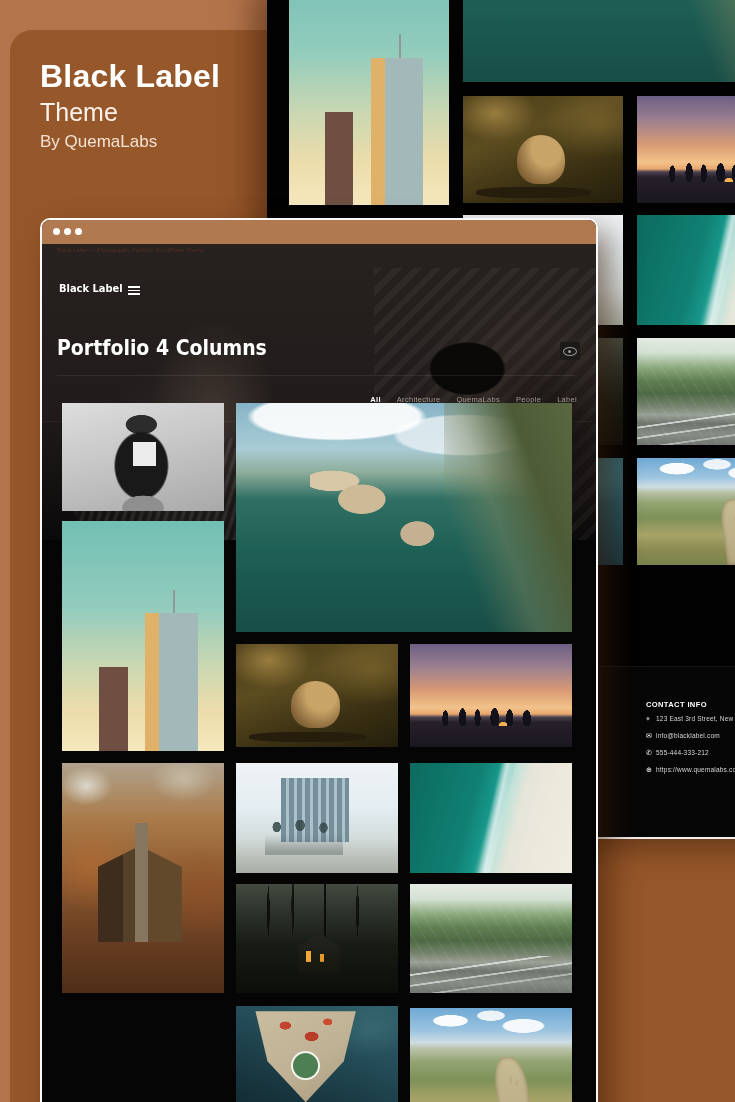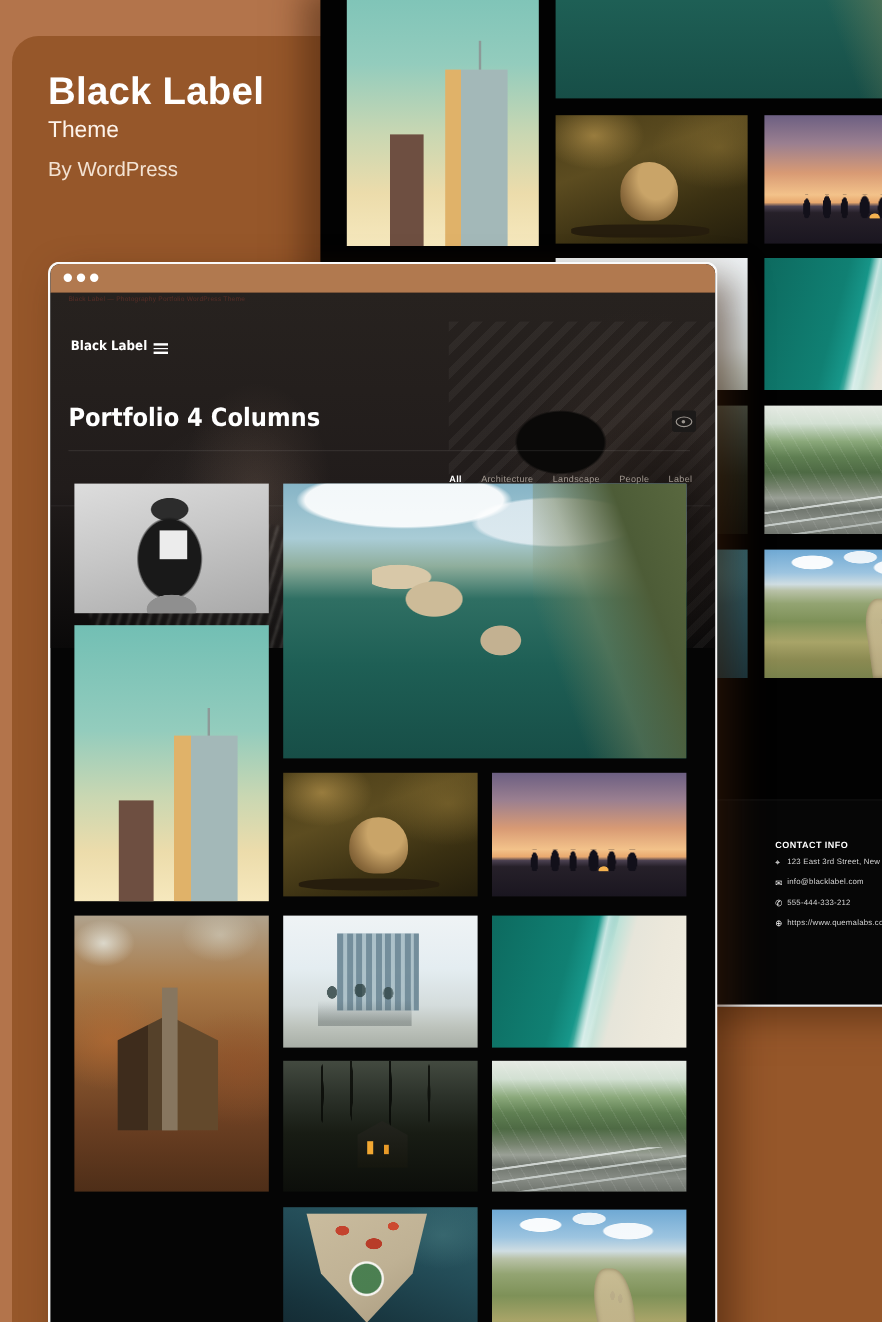--- a/index.html
+++ b/index.html
@@ -9,21 +9,21 @@
     font-family:"Liberation Sans", sans-serif;
   }
   
   .brown-panel{
     position:absolute;left:10px;top:30px;width:840px;height:1190px;
     background:#96572a;border-radius:22px;
   }
   
   .promo{position:absolute;left:40px;top:52px;color:#fff;z-index:1;}
   .promo-title{position:absolute;left:0;top:6px;font-size:32px;font-weight:bold;letter-spacing:.2px;white-space:nowrap;}
-  .promo-subtitle{position:absolute;left:0;top:46px;font-size:19px;font-weight:normal;color:#fdf3ea;white-space:nowrap;}
+  .promo-subtitle{position:absolute;left:0;top:46px;font-size:25px;font-weight:normal;color:#fdf3ea;white-space:nowrap;}
   .promo-byline{position:absolute;left:0;top:80px;font-size:17px;color:#f3e2d2;white-space:nowrap;}
   
   .ph{position:absolute;overflow:hidden;}
   
   .ph-fashion{background:
     radial-gradient(34px 20px at 50% 97%, #8f8f8f 0 60%, transparent 62%),
     radial-gradient(46px 58px at 49% 58%, #191919 0 56%, transparent 60%),
     radial-gradient(26px 16px at 49% 20%, #2c2c2c 0 58%, transparent 62%),
     linear-gradient(165deg,#dddddd,#c7c7c7 45%,#a9a9a9);}
   .ph-fashion::after{content:"";position:absolute;left:44%;top:36%;width:14%;height:22%;background:#ececec;}
@@ -176,21 +176,21 @@
   .tabs-divider{position:absolute;left:0px;top:177px;width:550px;height:1px;background:rgba(255,255,255,.05);}
 </style>
 </head>
 <body>
 
 <div class="brown-panel"></div>
 
 <div class="promo">
   <div class="promo-title">Black Label</div>
   <div class="promo-subtitle">Theme</div>
-  <div class="promo-byline">By WordPress</div>
+  <div class="promo-byline">By QuemaLabs</div>
 </div>
 
 <div class="back-window">
   <div class="ph ph-tower" style="left:22px;top:-20px;width:160px;height:245px;"></div>
   <div class="ph ph-ocean" style="left:196px;top:-138px;width:334px;height:240px;"></div>
   <div class="ph ph-monkey" style="left:196px;top:116px;width:160px;height:107px;"></div>
   <div class="ph ph-sunset" style="left:370px;top:116px;width:160px;height:107px;"></div>
   <div class="ph ph-fog" style="left:196px;top:235px;width:160px;height:110px;"></div>
   <div class="ph ph-teal" style="left:370px;top:235px;width:160px;height:110px;"></div>
   <div class="ph ph-house" style="left:196px;top:358px;width:160px;height:107px;"></div>
@@ -239,21 +239,21 @@
       <div class="menu-bar"></div>
     </div>
     <div class="page-heading">Portfolio 4 Columns</div>
     <div class="view-button">
       <span class="eye"></span>
     </div>
     <div class="heading-divider"></div>
     <div class="filter-bar">
       <span class="filter-item active">All</span>
       <span class="filter-item">Architecture</span>
-      <span class="filter-item">Landscape</span>
+      <span class="filter-item">QuemaLabs</span>
       <span class="filter-item">People</span>
       <span class="filter-item">Label</span>
     </div>
     <div class="tabs-divider"></div>
   </div>
 
   <div class="ph ph-fashion" style="left:20px;top:183px;width:162px;height:108px;"></div>
   <div class="ph ph-ocean" style="left:194px;top:183px;width:336px;height:229px;"></div>
   <div class="ph ph-tower" style="left:20px;top:301px;width:162px;height:230px;"></div>
   <div class="ph ph-monkey" style="left:194px;top:424px;width:162px;height:103px;"></div>

